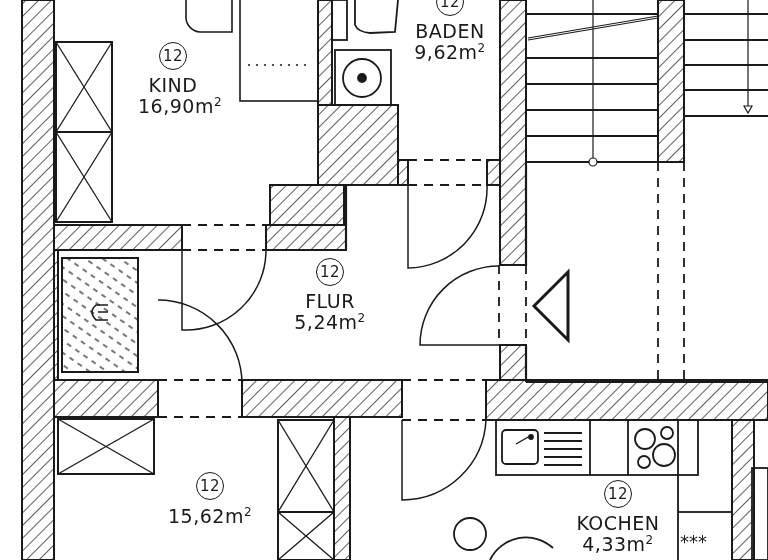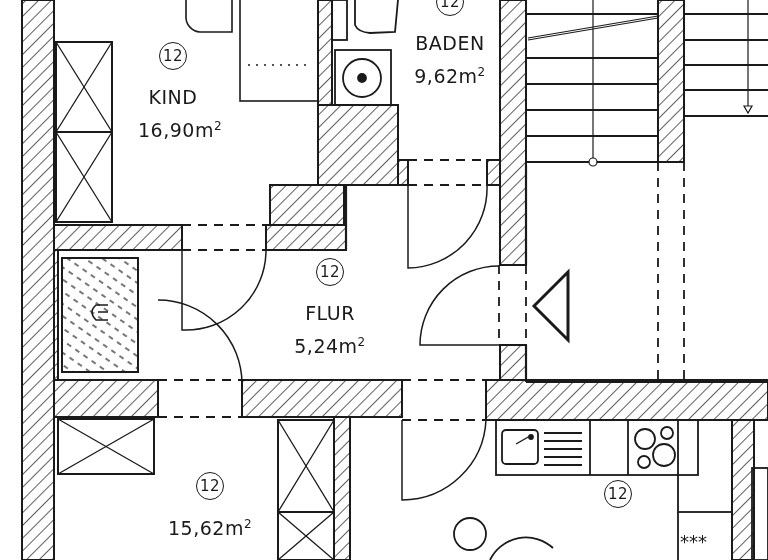--- a/index.html
+++ b/index.html
@@ -17,21 +17,21 @@
     .room-num {
       display: inline-block;
       width: 26px; height: 26px;
       border: 1.6px solid #1a1a1a;
       border-radius: 50%;
       font-size: 15px;
       line-height: 26px;
       text-align: center;
       margin-bottom: 6px;
     }
-    .room-name, .room-area { display: block; margin-top: 12px; }
+    .room-name, .room-area { display: block; }
     sup { font-size: 12px; }
   </style>
 </head>
 <body>
 
 <svg id="plan" width="768" height="560" viewBox="0 0 768 560" xmlns="http://www.w3.org/2000/svg">
   <defs>
     <pattern id="hatch" patternUnits="userSpaceOnUse" width="9" height="9" patternTransform="rotate(45)">
       <rect width="9" height="9" fill="#ffffff"></rect>
       <line x1="0" y1="0" x2="0" y2="9" stroke="#1a1a1a" stroke-width="1.4"></line>
@@ -212,13 +212,15 @@
   <span class="room-area"><span>5,24</span><span>m</span><sup>2</sup></span>
 </div>
 
 <div class="room-label" style="left:140px; top:472px; width:140px;">
   <span class="room-num">12</span>
   <span class="room-area"><span>15,62</span><span>m</span><sup>2</sup></span>
 </div>
 
 <div class="room-label" style="left:566px; top:480px; width:104px;">
   <span class="room-num">12</span>
+  <span class="room-name">KOCHEN</span>
+  <span class="room-area"><span>4,33</span><span>m</span><sup>2</sup></span>
 </div>
 
 </body></html>

